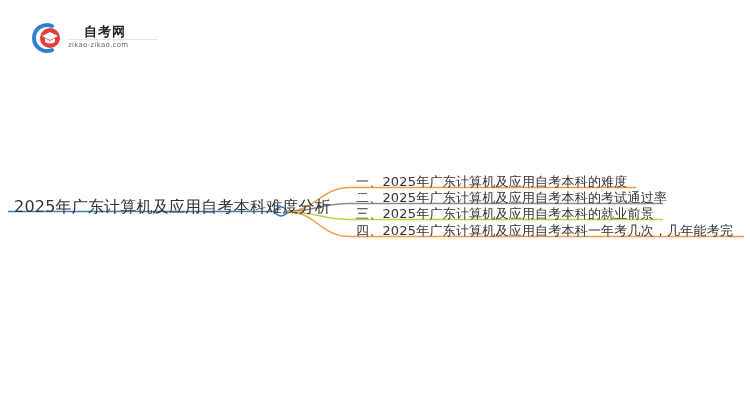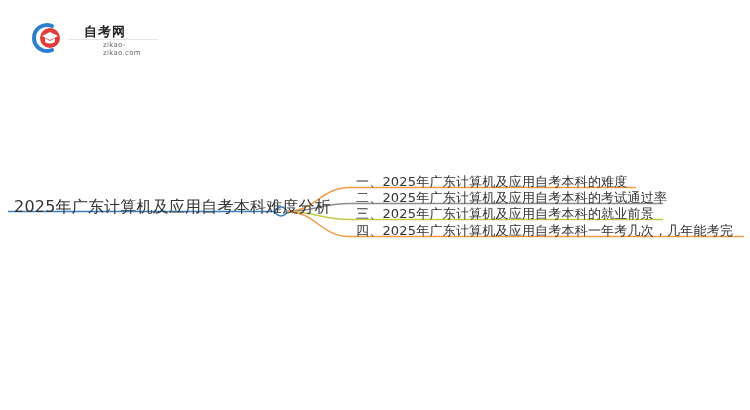--- a/index.html
+++ b/index.html
@@ -1,21 +1,21 @@
 <!DOCTYPE html>
 <html><head>
 <meta charset="utf-8">
 <style>
   html, body { margin: 0; padding: 0; }
   body { width: 750px; height: 410px; background: #ffffff; position: relative; overflow: hidden;
          font-family: "DejaVu Sans", "Liberation Sans", sans-serif; }
   .logo { position: absolute; left: 30px; top: 20px; width: 120px; height: 36px; }
   .logo-mark { position: absolute; left: 0; top: 2px; width: 36px; height: 32px; }
   .logo-title { position: absolute; left: 54px; top: 3px; font-size: 13px; font-weight: bold; color: #222; letter-spacing: 1px; }
-  .logo-url { position: absolute; left: 38px; top: 21px; font-size: 7px; color: #666; letter-spacing: 0.3px; margin-left: 35px; }
+  .logo-url { position: absolute; left: 38px; top: 21px; font-size: 7px; color: #666; letter-spacing: 0.3px; }
   .logo-rule { position: absolute; left: 38px; top: 19px; width: 90px; height: 1px; background: #e6e6e6; }
   svg.lines { position: absolute; left: 0; top: 0; }
   .root-label { position: absolute; left: 14px; top: 197px; font-size: 16px; color: #333; white-space: nowrap; letter-spacing: 0.2px; }
   .branch { position: absolute; left: 356px; font-size: 13px; color: #333; white-space: nowrap; letter-spacing: 0.2px; }
 </style>
 </head>
 <body>
 
 <div class="logo">
   <svg class="logo-mark" viewBox="0 0 36 32">

